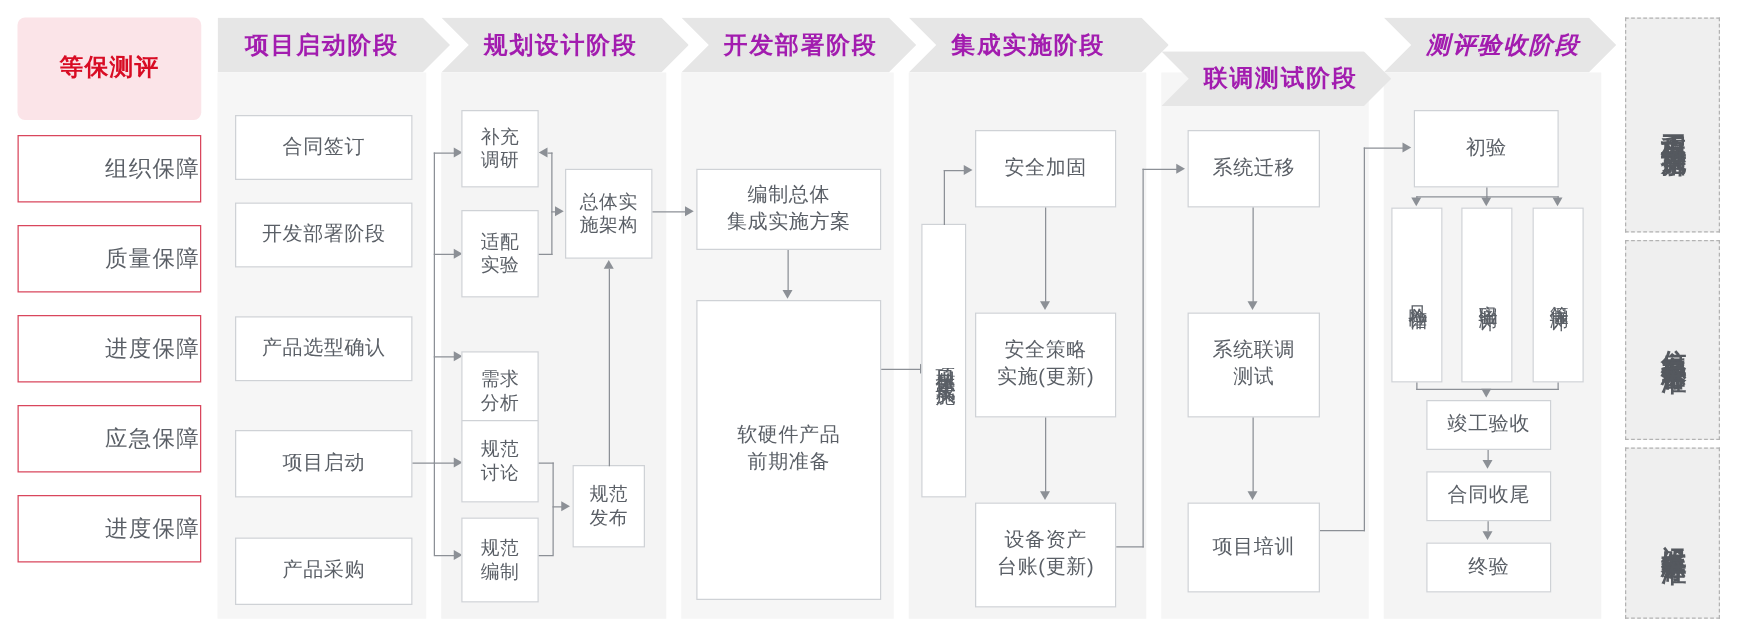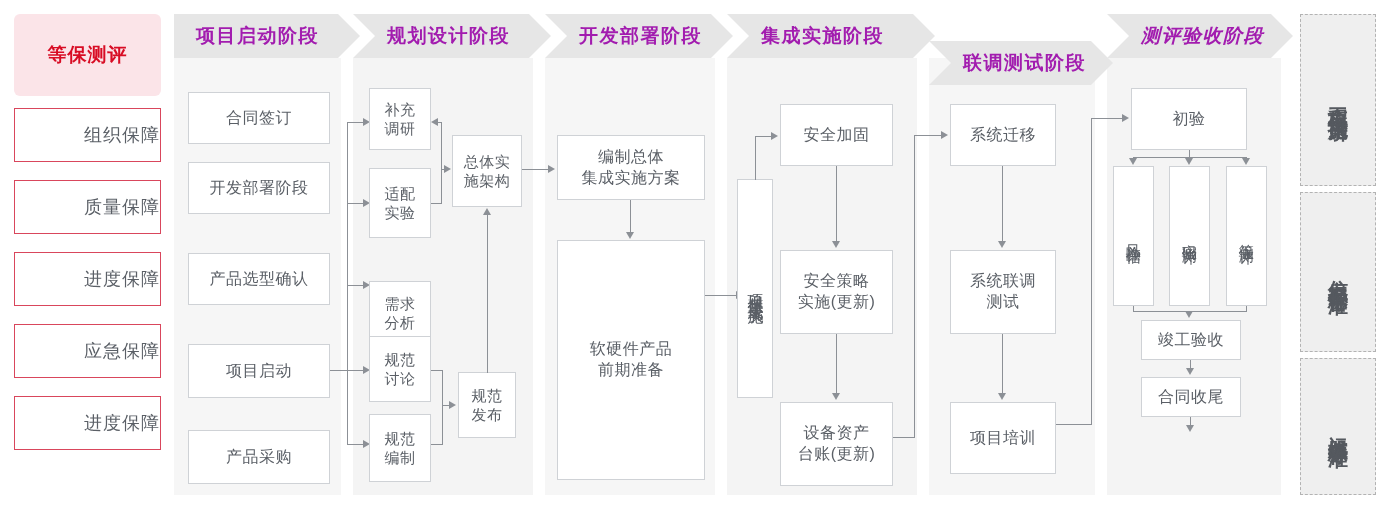--- a/index.html
+++ b/index.html
@@ -228,20 +228,21 @@
   <div class="abs arw arw-r" style="left:1122px; top:113.5px;"></div>
 
   <div class="abs node" style="left:1131px; top:88px; width:116px; height:62px;">初验</div>
 
   <div class="abs node vert sm" style="left:1113px; top:166px; width:41px; height:140px;">风险评估</div>
   <div class="abs node vert sm" style="left:1169px; top:166px; width:41px; height:140px;">密码测评</div>
   <div class="abs node vert sm" style="left:1226px; top:166px; width:41px; height:140px;">等保测评</div>
 
   <div class="abs node" style="left:1141px; top:320px; width:100px; height:40px;">竣工验收</div>
   <div class="abs node" style="left:1141px; top:377px; width:100px; height:40px;">合同收尾</div>
+  <div class="abs node" style="left:1141px; top:434px; width:100px; height:40px;">终验</div>
 
   <div class="abs ln lnv" style="left:1189px; top:150px; height:8px;"></div>
   <div class="abs ln lnh" style="left:1133px; top:157px; width:114px;"></div>
   <div class="abs ln lnv" style="left:1133px; top:157px; height:3px;"></div>
   <div class="abs arw arw-d" style="left:1129px; top:158px;"></div>
   <div class="abs ln lnv" style="left:1189px; top:157px; height:3px;"></div>
   <div class="abs arw arw-d" style="left:1185px; top:158px;"></div>
   <div class="abs ln lnv" style="left:1246px; top:157px; height:3px;"></div>
   <div class="abs arw arw-d" style="left:1242px; top:158px;"></div>
 

